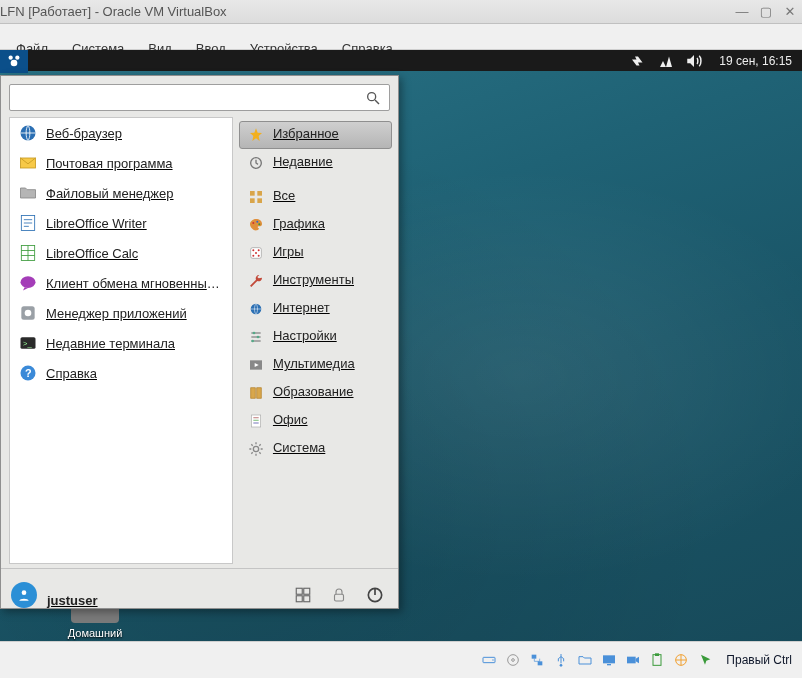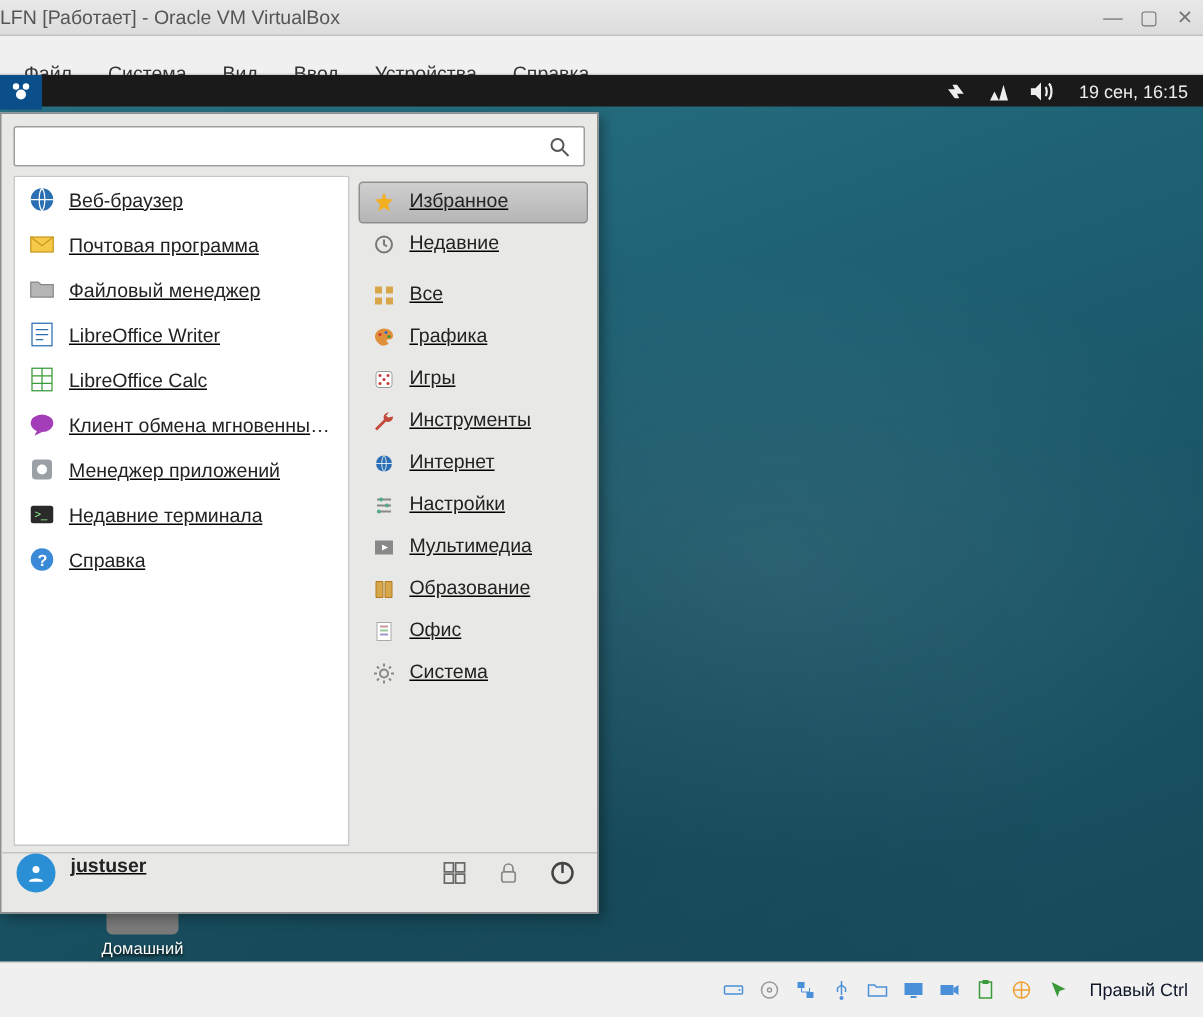--- a/index.html
+++ b/index.html
@@ -43,21 +43,21 @@
   .whisker .cats { flex:1; padding:4px 6px 4px 2px; overflow:auto;}
 
   .fav-item { display:flex; align-items:center; gap:8px; padding:5px 8px; cursor:pointer; color:#222;}
   .fav-item .ic { width:20px; height:20px; flex:0 0 20px; display:flex; align-items:center; justify-content:center;}
   .fav-item span { white-space:nowrap; overflow:hidden; text-overflow:ellipsis;}
 
   .cat-item { display:flex; align-items:flex-start; gap:8px; padding:5px 8px; cursor:pointer; border-radius:3px; color:#222;}
   .cat-item .ic{ width:18px; height:18px; flex:0 0 18px; display:flex; align-items:center; justify-content:center;}
   .cat-item.selected{ background:linear-gradient(#cfcfcf,#b5b5b5); border:1px solid #8f8f8f; padding:4px 7px;}
 
-  .whisker .footer{ height:40px; border-top:1px solid #c4c4c4; display:flex; align-items:flex-start; padding:0 10px; gap:10px;}
+  .whisker .footer{ height:40px; border-top:1px solid #c4c4c4; display:flex; align-items:flex-end; padding:0 10px; gap:10px;}
   .whisker .footer .avatar{ width:26px; height:26px; border-radius:50%; background:#2b8fd6; display:flex; align-items:center; justify-content:center;}
   .whisker .footer .avatar svg{width:14px;height:14px;}
   .whisker .footer .uname{ font-weight:bold; color:#222;}
   .whisker .footer .fspacer{flex:1;}
   .whisker .footer .fbtn{ width:26px; height:26px; display:flex; align-items:center; justify-content:center; cursor:pointer; color:#444;}
 
   
   .vbox-status { height:37px; background:#f0f0f0; border-top:1px solid #cfcfcf; display:flex; align-items:center; justify-content:flex-end; padding:0 10px; gap:6px; color:#0f172a; font-size:12px;}
   .vbox-status .sic{ width:18px; height:18px; display:flex; align-items:center; justify-content:center; cursor:pointer;}
   .vbox-status .hostkey{ margin-left:6px;}

